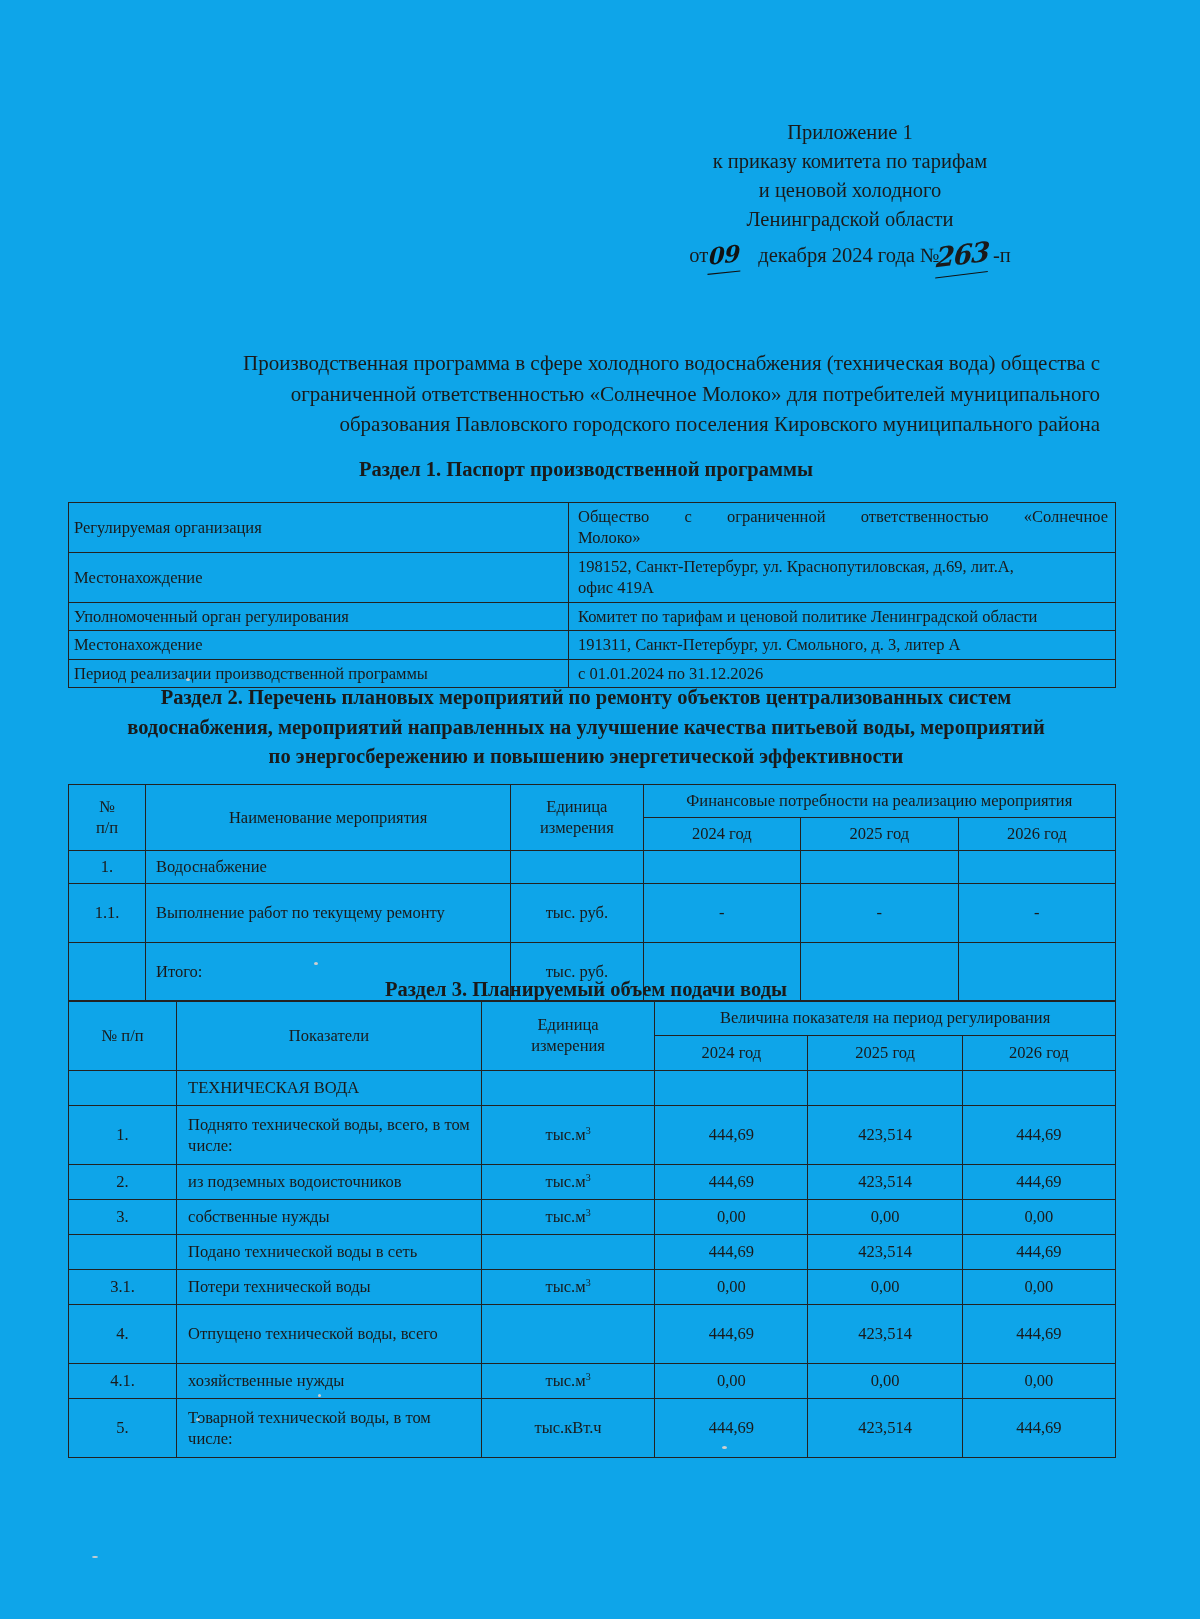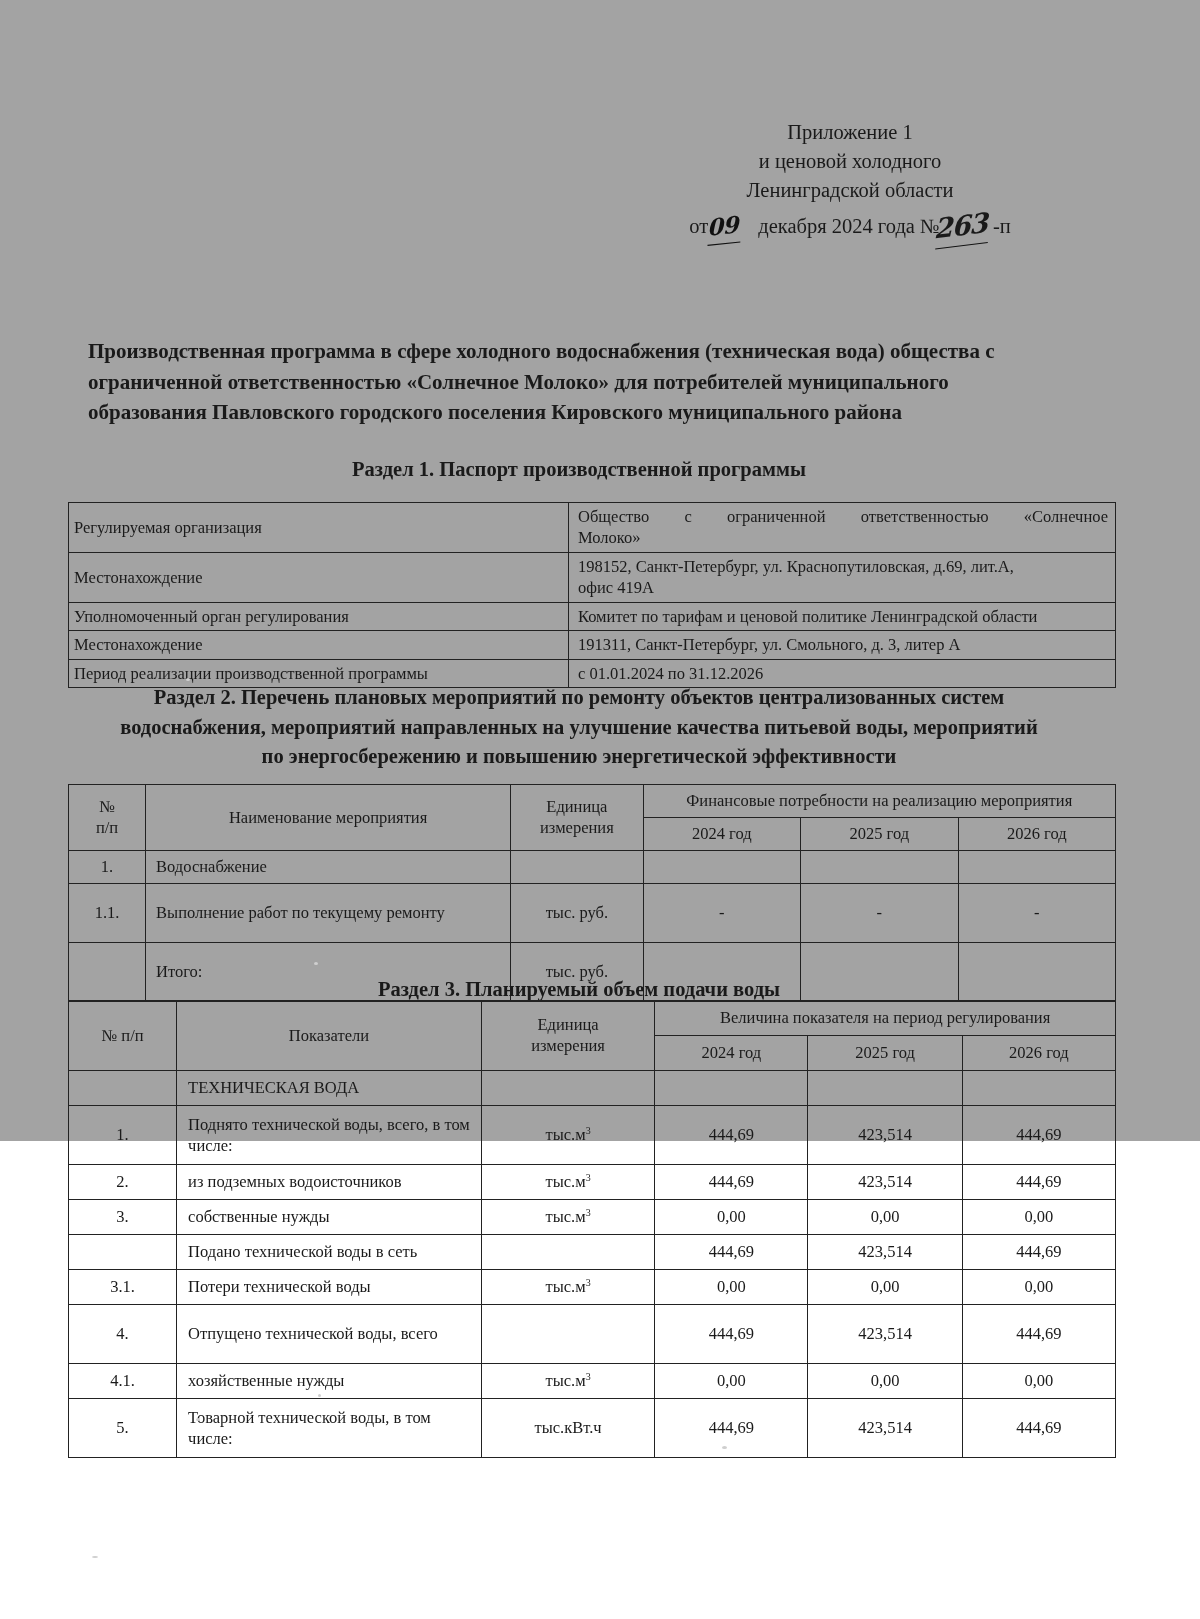--- a/index.html
+++ b/index.html
@@ -11,22 +11,22 @@
     width: 1200px;
     height: 1619px;
     font-family: "Liberation Serif", "DejaVu Serif", serif;
     color: #1a1a1a;
     position: relative;
     overflow: hidden;
   }
   .page {
     position: relative;
     width: 1200px;
-    height: 1141px;
-    background: #a3a3a3;
+    height: 1619px;
+    background: #0ea5e9;
   }
 
   
   .appendix {
     position: absolute;
     left: 640px;
     top: 118px;
     width: 420px;
     text-align: center;
     font-size: 20.5px;
@@ -66,32 +66,32 @@
   }
   .hand-underline {
     border-bottom: 1.4px solid #111;
     padding-bottom: 0px;
   }
 
   
   .doc-title {
     position: absolute;
     left: 88px;
-    top: 336px;
+    top: 348px;
     width: 1012px;
-    text-align: left;
-    font-weight: bold;
+    text-align: right;
+    font-weight: normal;
     font-size: 21px;
     line-height: 1.46;
   }
 
   .section-heading {
     position: absolute;
     width: 1012px;
-    left: 73px;
+    left: 80px;
     text-align: center;
     font-weight: bold;
     font-size: 20.5px;
     line-height: 1.44;
   }
   #sec1-heading { top: 455px; }
   #sec2-heading { top: 683px; }
   #sec3-heading { top: 975px; }
 
   
@@ -163,20 +163,21 @@
     pointer-events: none;
   }
 </style>
 </head>
 <body>
 
 <div class="page">
 
   <div class="appendix">
     <div class="line">Приложение 1</div>
+    <div class="line">к приказу комитета по тарифам</div>
     <div class="line">и ценовой холодного</div>
     <div class="line">Ленинградской области</div>
     <div class="order-line">
       <span>от</span>
       <span class="hand hand-underline">09</span>
       <span style="margin-left:17px;">декабря 2024 года</span>
       <span style="margin-left:5px;">№</span>
       <span class="hand-num hand-underline">263</span>
       <span>-п</span>
     </div>

